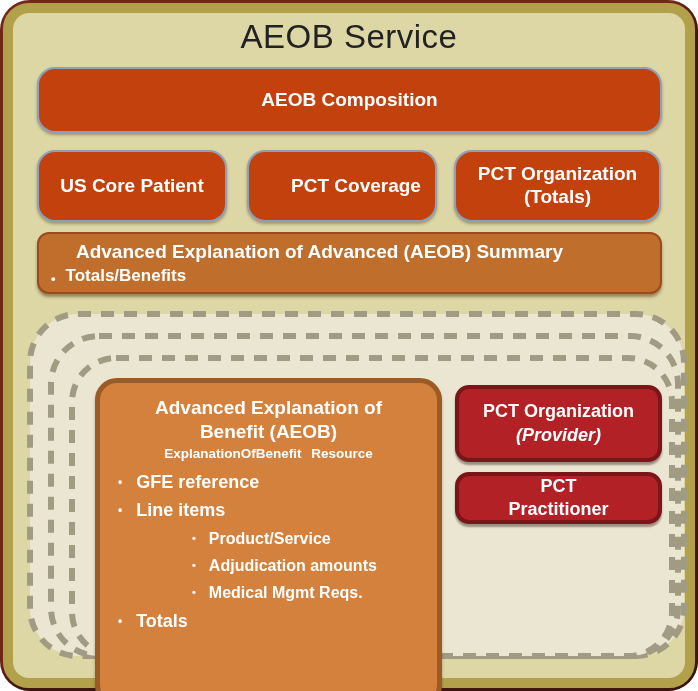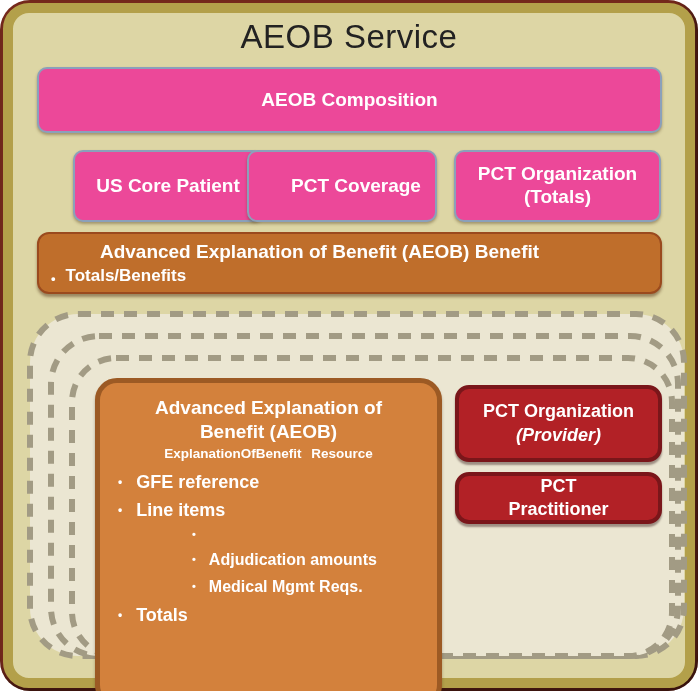--- a/index.html
+++ b/index.html
@@ -12,29 +12,29 @@
   }
   .panel{
     position:absolute;left:3px;top:3px;right:3px;bottom:3px;
     background:#ddd6a5;border:10px solid #b3a04a;border-radius:26px;
   }
   .page-title{
     position:absolute;left:0;top:18px;width:698px;text-align:center;
     font-size:33px;font-weight:400;color:#222;letter-spacing:.5px;
   }
   .blue-box{
-    position:absolute;background:#ec4899;border:2px solid #8ba0ba;
-    border-radius:10px;color:#fff;font-weight:700;
+    position:absolute;background:#c2410c;border:2px solid #8ba0ba;
+    border-radius:18px;color:#fff;font-weight:700;
     display:flex;flex-direction:column;align-items:center;justify-content:center;
     text-align:left;line-height:1.2;
     box-shadow:0 2px 3px rgba(90,70,40,.45);
   }
   .comp-bar{left:37px;top:67px;width:625px;height:66px;font-size:19px;}
   .rbox{top:150px;height:72px;font-size:19px;}
-  .rbox1{left:37px;width:190px;margin-left:36px;}
+  .rbox1{left:37px;width:190px;}
   .rbox2{left:247px;width:190px;padding-left:28px;}
   .rbox3{left:454px;width:207px;}
   .summary-bar{
     position:absolute;left:37px;top:232px;width:625px;height:62px;
     background:#bf6e2b;border:2px solid #9a4a1e;border-radius:12px;
     color:#fff;font-weight:700;box-shadow:0 3px 3px rgba(70,35,10,.45);
   }
   .summary-title{margin-top:7px;text-align:center;font-size:19px;padding-right:60px;}
   .summary-bullet-row{display:flex;align-items:flex-end;margin-top:3px;padding-left:12px;font-size:17px;}
   .dot::before{content:"•";}
@@ -81,21 +81,21 @@
   </div>
   <div class="blue-box rbox rbox2">
     <span>PCT Coverage</span>
   </div>
   <div class="blue-box rbox rbox3">
     <span>PCT Organization</span>
     <span>(Totals)</span>
   </div>
 
   <div class="summary-bar">
-    <div class="summary-title">Advanced Explanation of Benefit (AEOB) Benefit</div>
+    <div class="summary-title">Advanced Explanation of Advanced (AEOB) Summary</div>
     <div class="summary-bullet-row">
       <span class="dot"></span>
       <span>Totals/Benefits</span>
     </div>
   </div>
 
   <svg class="stack-svg" width="698" height="691">
     <rect x="30" y="314" width="654" height="342" rx="48" fill="#ebe6d2" stroke="#a29b84" stroke-width="6" stroke-dasharray="13 10"></rect>
     <rect x="51" y="336" width="627" height="320" rx="48" fill="#ebe6d2" stroke="#a29b84" stroke-width="6" stroke-dasharray="13 10"></rect>
     <rect x="72" y="358" width="600" height="298" rx="44" fill="#ebe6d2" stroke="#a29b84" stroke-width="6" stroke-dasharray="13 10"></rect>
@@ -108,20 +108,21 @@
       <div class="b-row">
         <span class="dot"></span>
         <span>GFE reference</span>
       </div>
       <div class="b-row">
         <span class="dot"></span>
         <span>Line items</span>
       </div>
       <div class="b-row sub">
         <span class="dot"></span>
+        <span>Product/Service</span>
       </div>
       <div class="b-row sub">
         <span class="dot"></span>
         <span>Adjudication amounts</span>
       </div>
       <div class="b-row sub">
         <span class="dot"></span>
         <span>Medical Mgmt Reqs.</span>
       </div>
       <div class="b-row">

